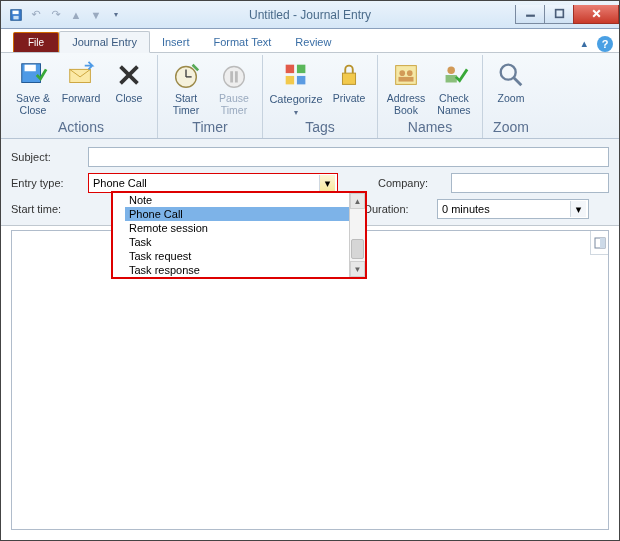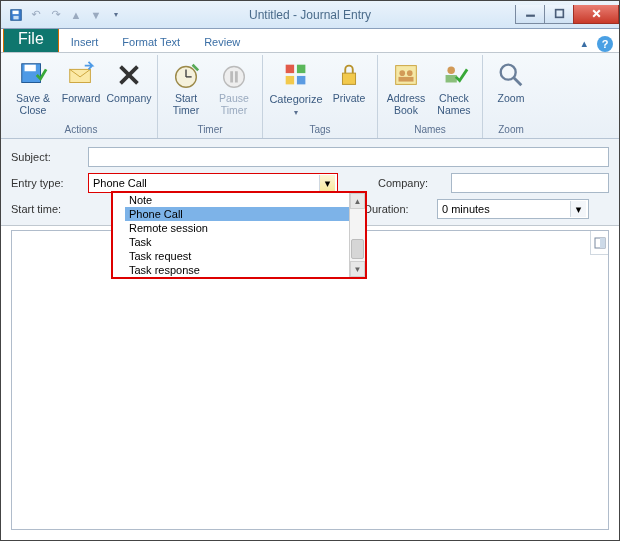--- a/index.html
+++ b/index.html
@@ -15,33 +15,33 @@
 .title { position: absolute; left: 0; right: 0; text-align: center; font-size: 12px; color: #4a6b8a; pointer-events: none; }
 .winbtns { margin-left: auto; display: flex; height: 20px; align-items: stretch; }
 .winbtn { width: 30px; height: 19px; border: 1px solid #7a8aa0; border-top: none; background: linear-gradient(#eef5fc, #d0e2f4); display: flex; align-items: center; justify-content: center; margin-left: -1px; }
 .winbtn.close { width: 46px; background: linear-gradient(#e97e73, #c83a2a); border-color: #a03024; color: #fff; border-top-right-radius: 0; }
 .winbtn svg { width: 11px; height: 11px; }
 .winbtn.min svg, .winbtn.max svg { stroke: #4a5d78; }
 .winbtn.close svg { stroke: #fff; }
 
 
 .tabsrow { height: 24px; background: #fff; display: flex; align-items: flex-end; border-bottom: 1px solid #c0c8d0; padding-right: 6px; }
-.filetab { background: #0f766e; color: #fff; padding: 4px 14px; border: 1px solid #d06a00; border-bottom: none; border-top-left-radius: 2px; border-top-right-radius: 2px; margin-left: 2px; font-size: 16px; }
+.filetab { background: #7f1d1d; color: #fff; padding: 4px 14px; border: 1px solid #d06a00; border-bottom: none; border-top-left-radius: 2px; border-top-right-radius: 2px; margin-left: 12px; font-size: 10px; }
 .tab { padding: 4px 12px; color: #3a6ea5; cursor: default; }
 .tab.active { background: #f1f5f9; border: 1px solid #c0c8d0; border-bottom: 1px solid #f1f5f9; border-top-left-radius: 2px; border-top-right-radius: 2px; margin-bottom: -1px; color: #3a5a80; }
 .tabspacer { flex: 1; }
 .ribbon-min { color: #3a6ea5; padding: 2px 4px; }
 .help { width: 16px; height: 16px; background: #4aa0e4; color: #fff; border-radius: 50%; display: flex; align-items: center; justify-content: center; font-size: 11px; font-weight: bold; margin-left: 6px; }
 
 
 .ribbon { height: 86px; background: linear-gradient(#f5f9fc, #e9f0f7); border-bottom: 1px solid #b6c4d4; display: flex; padding: 2px 4px 0 4px; }
 .group { display: flex; flex-direction: column; align-items: center; border-right: 1px solid #c6d2de; padding: 2px 6px 0 6px; }
 .group:last-child { border-right: none; }
 .group-items { display: flex; gap: 4px; flex: 1; align-items: flex-start; }
-.group-label { font-size: 10px; color: #5a7090; padding: 2px 0 3px 0; }
+.group-label { font-size: 14px; color: #5a7090; padding: 2px 0 3px 0; }
 .ritem { display: flex; flex-direction: column; align-items: center; width: 44px; padding-top: 2px; text-align: center; line-height: 1.1; color: #3a5a80; gap: 2px; }
 .ritem.disabled { color: #9aaabf; }
 .ritem .ricon { width: 32px; height: 32px; display: flex; align-items: center; justify-content: center; }
 .ritem .rlabel { font-size: 10.5px; min-height: 24px; }
 .ricon svg { width: 30px; height: 30px; }
 .ddarrow { font-size: 8px; color: #5a7090; }
 
 
 .formarea { padding: 8px 10px 6px 10px; background: #eef3f8; border-bottom: 1px solid #c0c8d0; display: flex; flex-direction: column; gap: 6px; }
 .frow { display: flex; align-items: center; gap: 13px; }
@@ -112,20 +112,21 @@
           <svg viewBox="0 0 10 10">
             <line x1="2" y1="2" x2="8" y2="8" stroke-width="1.8"></line>
             <line x1="8" y1="2" x2="2" y2="8" stroke-width="1.8"></line>
           </svg>
         </div>
     </div>
   </div>
 
   <div class="tabsrow">
     <div class="filetab">File</div>
+    <div class="tab active">Journal Entry</div>
     <div class="tab">Insert</div>
     <div class="tab">Format Text</div>
     <div class="tab">Review</div>
     <div class="tabspacer"></div>
     <div class="ribbon-min">▴</div>
     <div class="help">?</div>
   </div>
 
   <div class="ribbon">
     <div class="group">
@@ -150,21 +151,21 @@
             </span>
           <span class="rlabel">Forward</span>
         </div>
         <div class="ritem">
           <span class="ricon">
               <svg viewBox="0 0 32 32">
                 <line x1="7" y1="7" x2="25" y2="25" stroke="#333" stroke-width="4"></line>
                 <line x1="25" y1="7" x2="7" y2="25" stroke="#333" stroke-width="4"></line>
               </svg>
             </span>
-          <span class="rlabel">Company</span>
+          <span class="rlabel">Close</span>
         </div>
       </div>
       <div class="group-label">Actions</div>
     </div>
 
     <div class="group">
       <div class="group-items">
         <div class="ritem">
           <span class="ricon">
               <svg viewBox="0 0 32 32">

